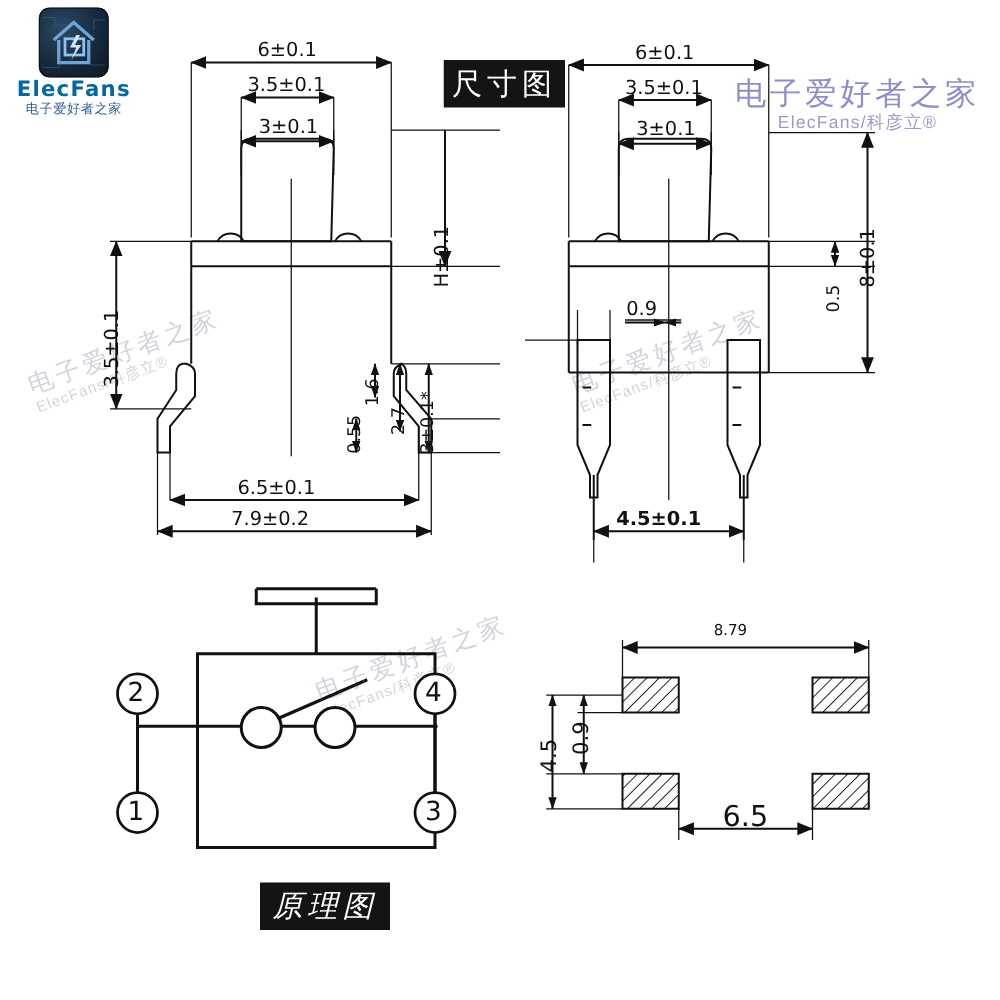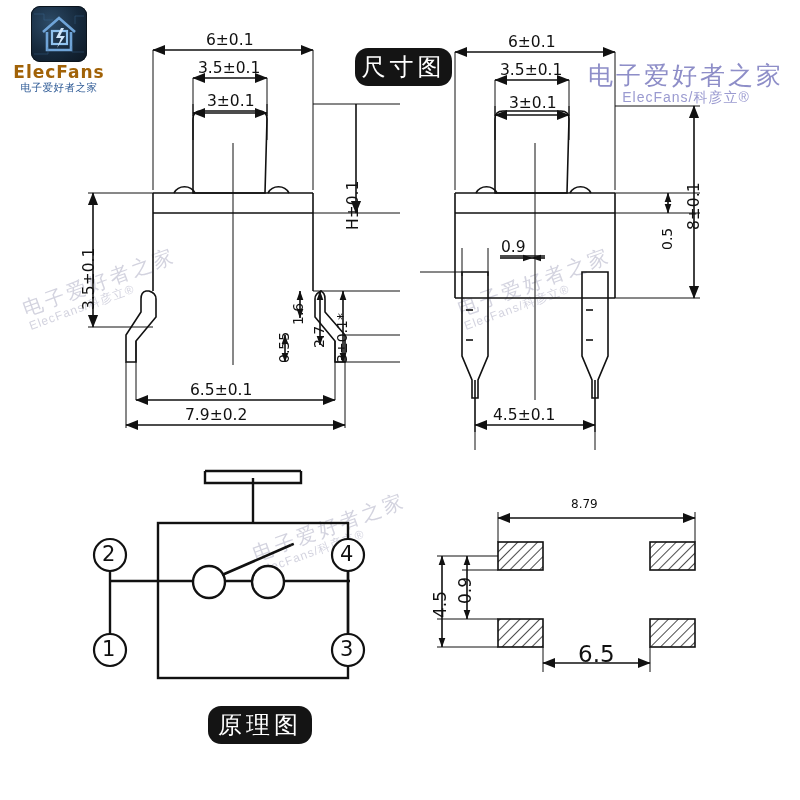--- a/index.html
+++ b/index.html
@@ -7,37 +7,37 @@
        font-family:"Liberation Sans","DejaVu Sans",sans-serif;}
   .root{position:absolute;left:0;top:0;width:800px;height:800px;}
   svg.layer{position:absolute;left:0;top:0;width:800px;height:800px;}
 
   
   .logo-wrap{position:absolute;left:10px;top:6px;width:98px;height:86px;text-align:center;}
   .logo-mark{width:56px;height:56px;margin:0 auto;border-radius:9px;
              background:radial-gradient(circle at 34% 30%, #2c4a66 0%, #16293c 55%, #0d1722 100%);
              position:relative;box-shadow:0 0 0 1px #0b141d inset;}
   .logo-inner{position:absolute;left:0;top:0;width:56px;height:56px;}
-  .logo-name{font-size:17px;letter-spacing:1px;color:#a16207;font-weight:600;
+  .logo-name{font-size:17px;letter-spacing:1px;color:#0369a1;font-weight:600;
              margin-top:1px;line-height:18px;font-family:"DejaVu Sans",sans-serif;}
   .logo-sub{font-size:10.5px;color:#2f5b96;letter-spacing:0.5px;line-height:12px;}
 
   
   .wm{position:absolute;color:#b9b9cc;opacity:.62;
       transform-origin:left top;white-space:nowrap;pointer-events:none;}
   .wm .l1{font-size:20px;letter-spacing:3px;line-height:21px;}
   .wm .l2{font-size:12px;letter-spacing:1px;line-height:14px;}
   .wm-blue{position:absolute;white-space:nowrap;pointer-events:none;text-align:center;}
   .wm-blue .b1{font-size:25px;color:#8e8ec8;letter-spacing:3px;line-height:27px;}
   .wm-blue .b2{font-size:14px;color:#9a9ad0;letter-spacing:1px;line-height:16px;}
 
   
   .plate{position:absolute;background:#141414;color:#ffffff;
          display:flex;align-items:center;justify-content:center;
-         font-size:24px;letter-spacing:4px;font-weight:500;border-radius:13px;}
+         font-size:24px;letter-spacing:4px;font-weight:500;}
 
   
   .dim{position:absolute;font-size:15.5px;color:#111;white-space:nowrap;
        font-family:"DejaVu Sans",sans-serif;}
   .dim.v{transform-origin:left top;}
 </style>
 </head>
 <body>
 
 <div class="root">
@@ -268,28 +268,28 @@
   <div class="dim v" style="left:276px;top:363px;transform:rotate(-90deg);font-size:14px;">0.55</div>
   <div class="dim" style="left:190px;top:381px;">6.5±0.1</div>
   <div class="dim" style="left:185px;top:406px;">7.9±0.2</div>
 
   <div class="dim" style="left:508px;top:33px;">6±0.1</div>
   <div class="dim" style="left:500px;top:61px;">3.5±0.1</div>
   <div class="dim" style="left:509px;top:94px;">3±0.1</div>
   <div class="dim" style="left:501px;top:238px;">0.9</div>
   <div class="dim v" style="left:659px;top:250px;transform:rotate(-90deg);font-size:14px;">0.5</div>
   <div class="dim v" style="left:685px;top:230px;transform:rotate(-90deg);">8±0.1</div>
-  <div class="dim" style="left:493px;top:406px;">4.5±0.1</div>
+  <div class="dim" style="left:493px;top:406px;font-weight:bold;">4.5±0.1</div>
 
   <div class="dim" style="left:102px;top:542px;font-size:21px;">2</div>
   <div class="dim" style="left:340px;top:542px;font-size:21px;">4</div>
   <div class="dim" style="left:102px;top:637px;font-size:21px;">1</div>
   <div class="dim" style="left:340px;top:637px;font-size:21px;">3</div>
 
   <div class="dim" style="left:571px;top:497px;font-size:12px;">8.79</div>
   <div class="dim" style="left:578px;top:641px;font-size:23px;">6.5</div>
   <div class="dim v" style="left:430px;top:618px;transform:rotate(-90deg);font-size:17px;">4.5</div>
   <div class="dim v" style="left:455px;top:604px;transform:rotate(-90deg);font-size:17px;">0.9</div>
 
   <div class="plate" style="left:355px;top:48px;width:97px;height:38px;">尺寸图</div>
-  <div class="plate" style="left:208px;top:706px;width:104px;height:38px;">原理图</div>
+  <div class="plate" style="left:208px;top:706px;width:104px;height:38px;font-style:italic;">原理图</div>
 
 </div>
 
 </body></html>

